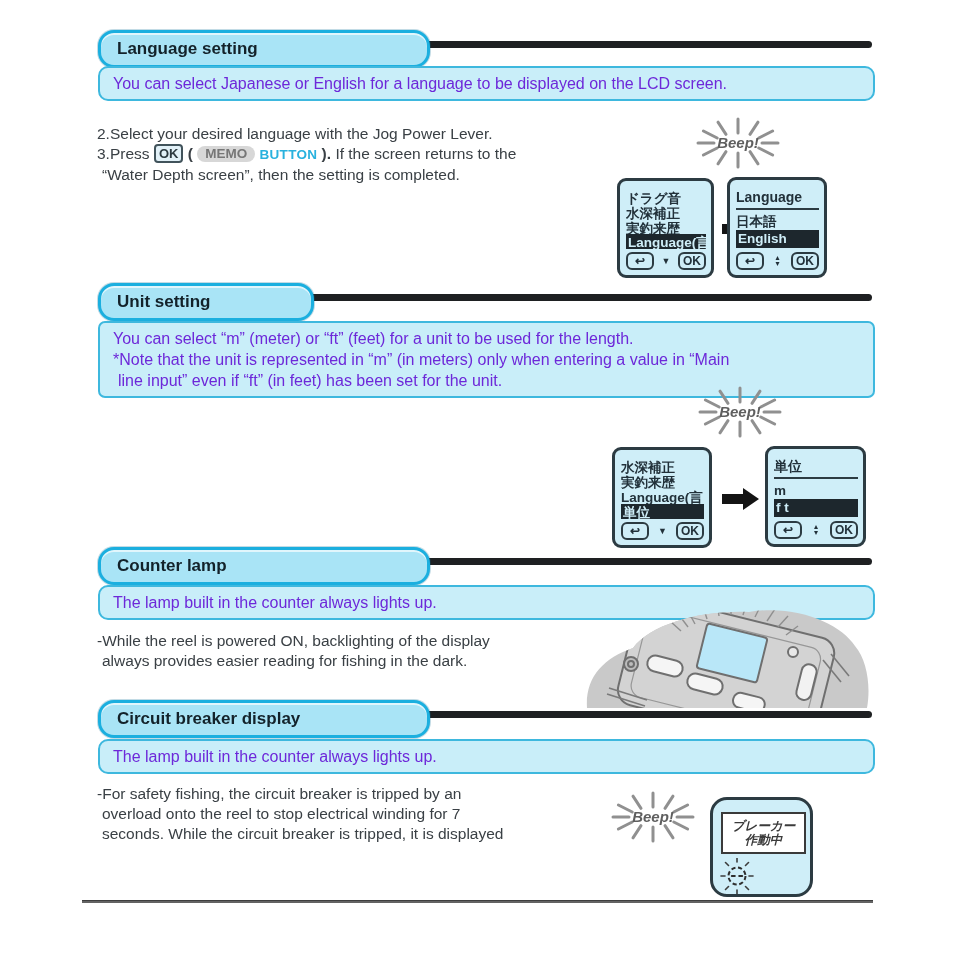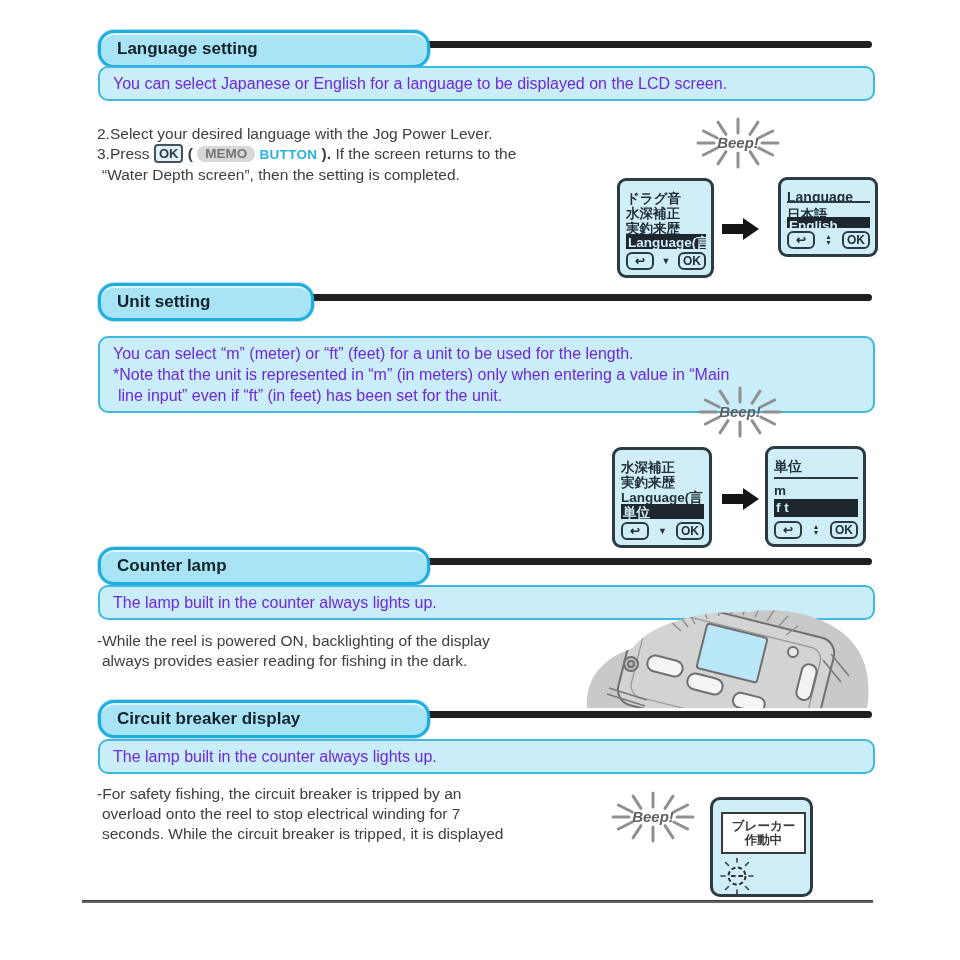--- a/index.html
+++ b/index.html
@@ -44,21 +44,21 @@
   .mid-glyph { font-size:9px; color:#22313a; line-height:9px; text-align:center; }
   .updown { display:flex; flex-direction:column; font-size:8px; line-height:6.5px; color:#22313a; }
 
   .beep { position:absolute; z-index:3; }
   .beep text { font-style:italic; font-weight:bold; font-size:15px; fill:#5f5f5f;
                font-family:"Liberation Sans", sans-serif; }
 
   .arrow { position:absolute; z-index:2; }
 
   
-  .breaker-box { position:absolute; background:#cfeef8; border:3px solid #2c3b42; border-radius:10px; z-index:2; }
+  .breaker-box { position:absolute; background:#cfeef8; border:3px solid #2c3b42; border-radius:17px; z-index:2;font-style:italic; }
   .breaker-screen { position:absolute; left:8px; top:12px; width:85px; height:42px; background:#ffffff;
                     border:2px solid #3a3a3a; display:flex; flex-direction:column; align-items:center;
                     justify-content:center; }
   .breaker-screen .jl { font-size:12.5px; font-weight:bold; color:#3b3b3b; line-height:14px; }
 
   .reel-illu { position:absolute; left:583px; top:602px; z-index:3; }
 
   .footer-rule { position:absolute; left:82px; top:900px; width:791px; height:3px;
                  background:#636363; border-top:1px solid #3d3d3d; z-index:1; }
 </style>
@@ -123,40 +123,40 @@
       <span class="key">↩</span>
       <span class="mid-glyph">▼</span>
       <span class="key">OK</span>
     </div>
   </div>
 
   <svg class="arrow" style="left:722px; top:217px;" width="38" height="24" viewBox="0 0 38 24">
     <use href="#fatArrow"></use>
   </svg>
 
-  <div class="lcd" style="left:778px; top:177px; width:100px; height:80px;">
+  <div class="lcd" style="left:727px; top:177px; width:100px; height:101px;">
     <div class="ln title">Language</div>
     <div class="ln">日本語</div>
     <div class="ln sel">English</div>
     <div class="spacer"></div>
     <div class="ctrl">
       <span class="key">↩</span>
       <span class="updown">
         <span>▴</span>
         <span>▾</span>
       </span>
       <span class="key">OK</span>
     </div>
   </div>
 
   <div class="sec-bar" style="left:305px; top:294px; width:567px;"></div>
   <div class="pill" style="left:98px; top:283px; width:216px;">
     <span>Unit setting</span>
   </div>
-  <div class="info" style="left:98px; top:336px; width:777px;">
+  <div class="info" style="left:98px; top:321px; width:777px;border-radius:7px;">
     <div>You can select “m” (meter) or “ft” (feet) for a unit to be used for the length.</div>
     <div>*Note that the unit is represented in “m” (in meters) only when entering a value in “Main</div>
     <div class="cont">line input” even if “ft” (in feet) has been set for the unit.</div>
   </div>
 
   <svg class="beep" style="left:695px; top:383px;" width="90" height="58" viewBox="0 0 90 58">
     <use href="#beepRays"></use>
     <text x="45" y="34" text-anchor="middle">Beep!</text>
   </svg>
 

